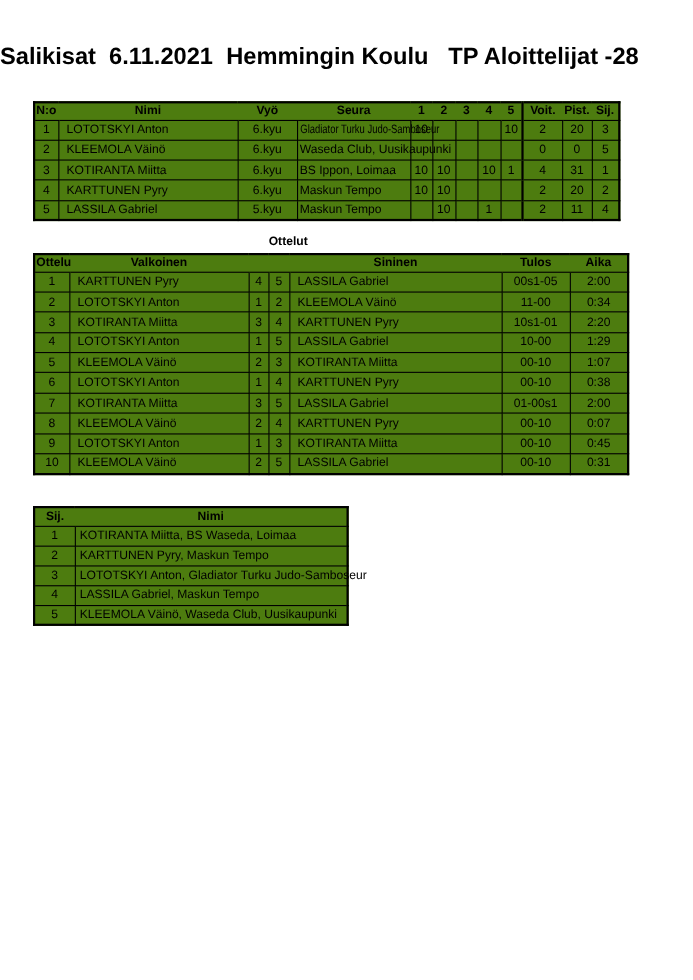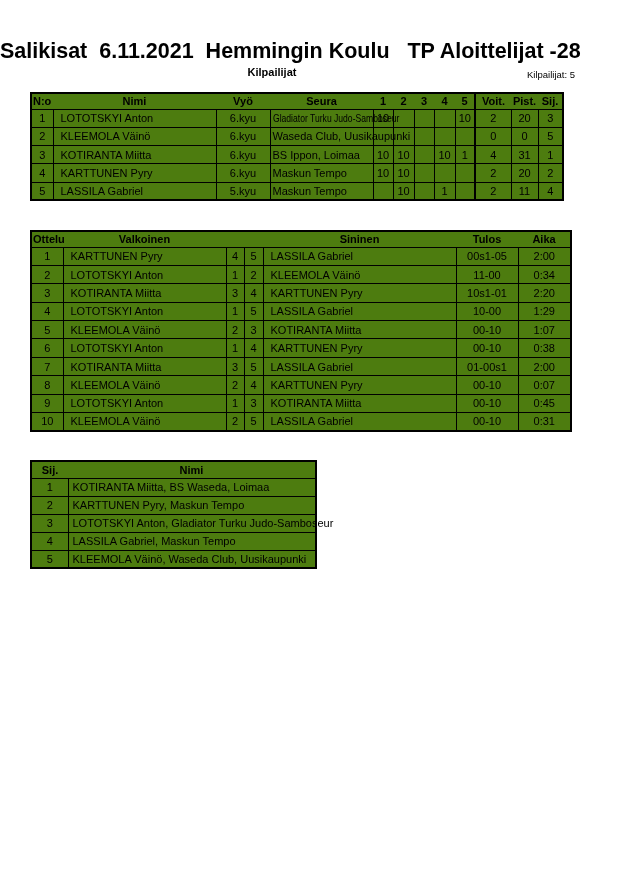--- a/index.html
+++ b/index.html
@@ -39,22 +39,20 @@
   .t-results { left:30px; top:460px; width:285px; }
   .t-results thead tr { height:17px; }
   .t-results tbody tr { height:18px; }
 </style>
 </head>
 <body>
 
 <div class="page">
 
   <div class="title">Salikisat  6.11.2021  Hemmingin Koulu   TP Aloittelijat -28</div>
-  <div class="section-title st-kilpailijat">Kilpailijat</div>
-  <div class="count-label">Kilpailijat: 5</div>
 
   <table class="t-competitors">
     <colgroup>
       <col style="width:22px">
         <col style="width:163px">
         <col style="width:54px">
         <col style="width:103px">
       <col style="width:20px">
         <col style="width:21px">
         <col style="width:20px">
@@ -147,20 +145,21 @@
         <td></td>
         <td>1</td>
         <td></td>
         <td class="thick-l">2</td>
         <td>11</td>
         <td>4</td>
       </tr>
     </tbody>
   </table>
 
+  <div class="section-title st-ottelut">Ottelut</div>
 
   <table class="t-matches">
     <colgroup>
       <col style="width:32px">
         <col style="width:163px">
         <col style="width:18px">
         <col style="width:19px">
       <col style="width:193px">
         <col style="width:62px">
         <col style="width:53px">

